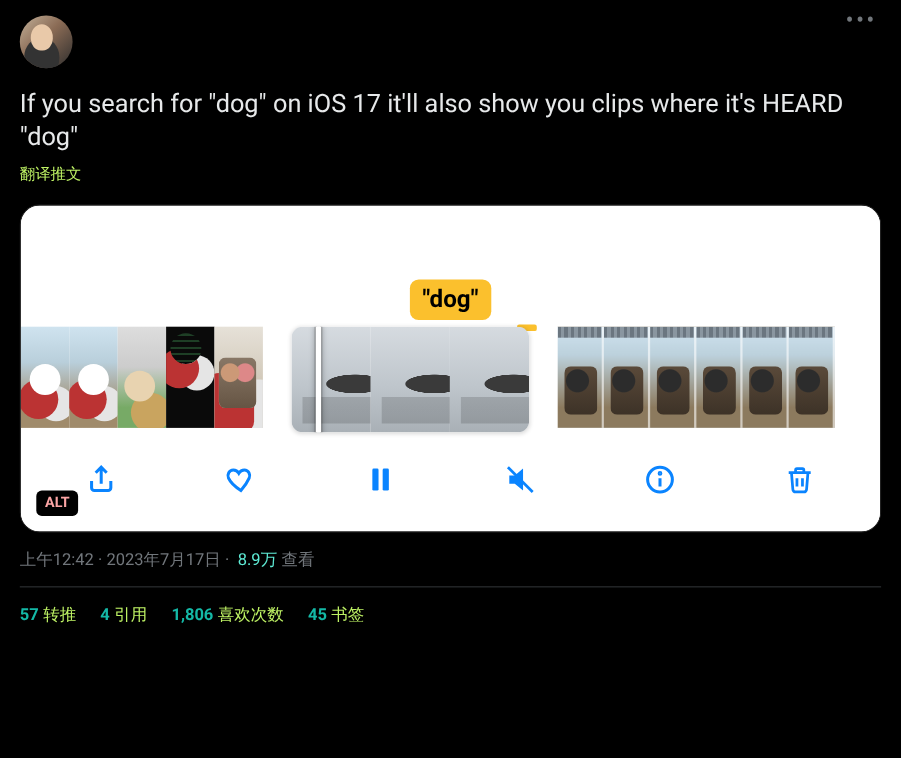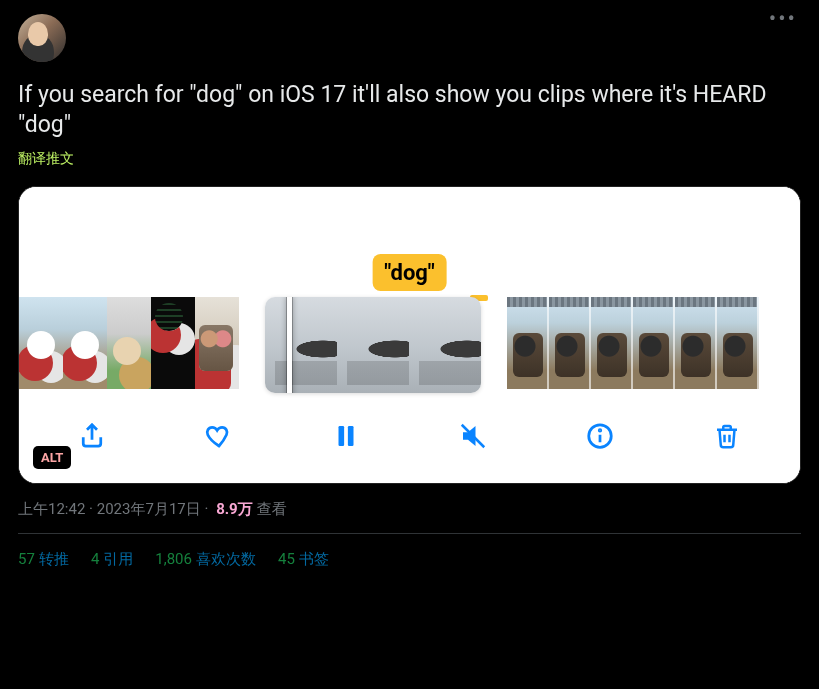--- a/index.html
+++ b/index.html
@@ -44,25 +44,25 @@
   .toolbar { display:flex; align-items:center; justify-content:space-around; padding: 22px 10px 26px; background:#fff; }
   .tbtn { width: 42px; height: 42px; display:flex; align-items:center; justify-content:center; color:#0a84ff; }
   .tbtn svg { width: 30px; height: 30px; stroke: #0a84ff; fill: none; stroke-width: 2.2; }
   .tbtn.pause svg rect { fill:#0a84ff; stroke:none; }
   .tbtn.mute svg { stroke-width: 2; }
   .tbtn.trash svg { stroke-width: 2; }
 
   .alt { position:absolute; left: 14px; bottom: 14px; background:#000; color:#fca5a5; font-weight:700; font-size:13px; padding:4px 8px; border-radius:5px; }
 
   .meta { color:#71767b; font-size:15px; margin-top: 16px; }
-  .meta .views-count { color:#f9a8d4; font-weight:700; margin-left: 4px; margin-right: 4px; }
+  .meta .views-count { color:#5eead4; font-weight:400; margin-left: 4px; margin-right: 4px; }
   .divider { border: none; border-top: 1px solid #2f3336; margin: 14px 0 0; }
   .stats { display:flex; gap: 22px; padding: 16px 0 0; font-size:15px; }
-  .stats .num { color:#15803d; font-weight:400; margin-right:4px; }
-  .stats .lbl { color:#0369a1; }
+  .stats .num { color:#14b8a6; font-weight:700; margin-right:4px; }
+  .stats .lbl { color:#bef264; }
 </style>
 </head>
 <body>
 
 <div class="tweet">
 
   <div class="header">
     <div class="avatar"></div>
     <div class="names">
     </div>

